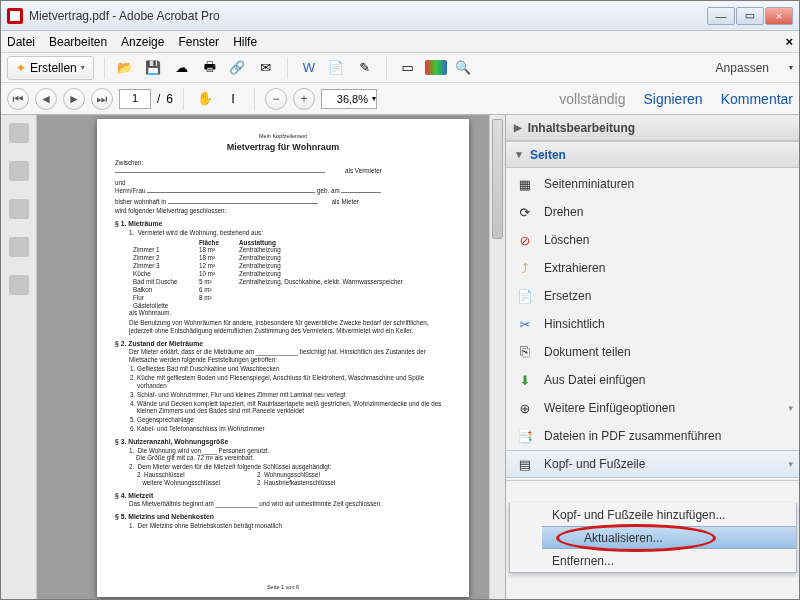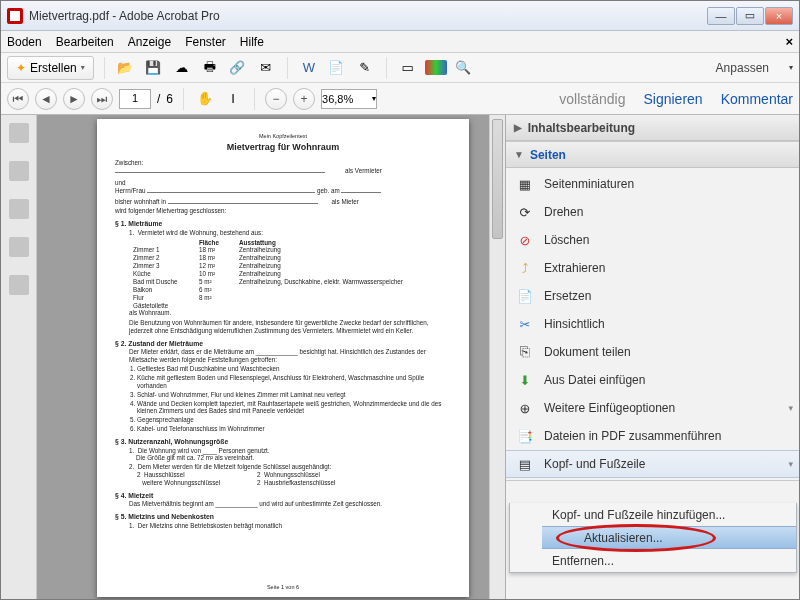--- a/index.html
+++ b/index.html
@@ -20,21 +20,21 @@
   .tbtn{ width:22px;height:22px; border:1px solid transparent; border-radius:3px; display:flex;align-items:center;justify-content:center; font-size:13px;}
   .create-btn{ display:flex;align-items:center; gap:4px; height:24px; padding:0 8px; border:1px solid #c8c8c8; border-radius:3px; background:linear-gradient(#fff,#eee); font-size:12px; }
   .create-star{color:#f39c12;}
   .sep{width:1px;height:22px;background:#ddd;margin:0 4px;}
   .toolbar1 .spacer{flex:1;}
   .anpassen{font-size:12px;color:#444;display:flex;align-items:center;gap:20px;}
   
   .toolbar2 { height:32px; background:#f6f6f6; border-bottom:1px solid #b9b9b9; display:flex; align-items:center; padding:0 6px; gap:6px; font-size:12px;}
   .circ{width:22px;height:22px;border-radius:50%;border:1px solid #c0c0c0;background:linear-gradient(#fff,#eee);display:flex;align-items:center;justify-content:center;font-size:12px;color:#555;}
   .pagebox{width:32px;height:20px;border:1px solid #aaa;background:#fff;text-align:center;font-size:11px;padding-top:2px;}
-  .zoombox{width:56px;height:20px;border:1px solid #aaa;background:#fff;text-align:center;font-size:11px;display:flex;align-items:center;justify-content:space-between;}
+  .zoombox{width:56px;height:20px;border:1px solid #aaa;background:#fff;text-align:center;font-size:11px;display:flex;align-items:center;justify-content:flex-end;}
   .rightlinks{margin-left:auto;display:flex;gap:18px;color:#1857b0;font-size:14px;}
   .rightlinks span{cursor:default;}
   .rightlinks span.dis{color:#888;}
   
   .main { position:absolute; top:114px; left:0; right:0; bottom:0; display:flex; }
   .leftbar{ width:36px; background:#e8e8e8; border-right:1px solid #c8c8c8; display:flex;flex-direction:column;align-items:center;padding-top:8px;gap:18px;}
   .licon{width:20px;height:20px;background:#bcbcbc;opacity:.8;border-radius:2px;}
   .docarea{ flex:1; background:#9e9e9e; position:relative; overflow:hidden;}
   .page{ position:absolute; left:60px; top:4px; width:372px; height:478px; background:#fff; box-shadow:0 2px 6px rgba(0,0,0,.5); padding:14px 18px 10px; font-size:6.3px; color:#222; line-height:1.25;}
   .page h2{font-size:9px;text-align:center;font-weight:bold;margin:2px 0 6px;}
@@ -81,21 +81,21 @@
   <span class="app-icon"></span>
   <span>Mietvertrag.pdf - Adobe Acrobat Pro</span>
   <div class="winbtns">
     <div class="winbtn">—</div>
     <div class="winbtn">▭</div>
     <div class="winbtn close">×</div>
   </div>
 </div>
 
 <div class="menubar">
-  <span>Boden</span>
+  <span>Datei</span>
   <span>Bearbeiten</span>
   <span>Anzeige</span>
   <span>Fenster</span>
   <span>Hilfe</span>
   <span class="close-x">×</span>
 </div>
 
 <div class="toolbar1">
   <div class="create-btn">
     <span class="create-star">✦</span>

